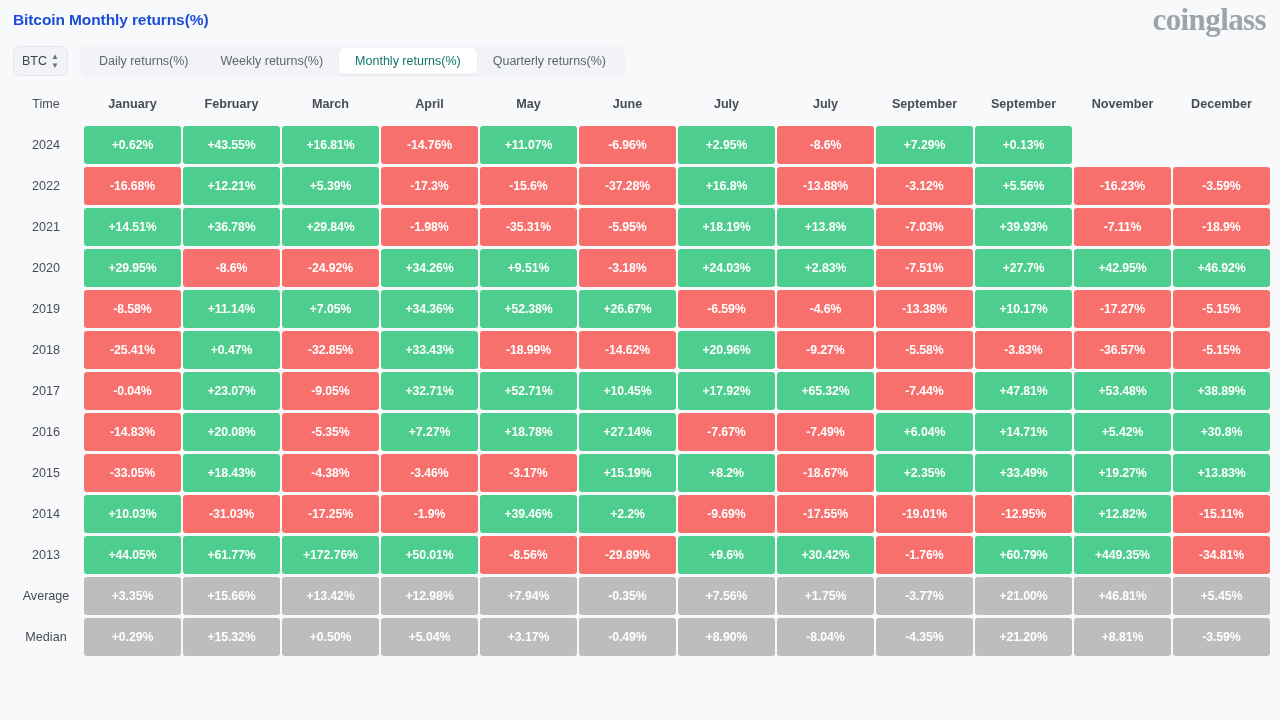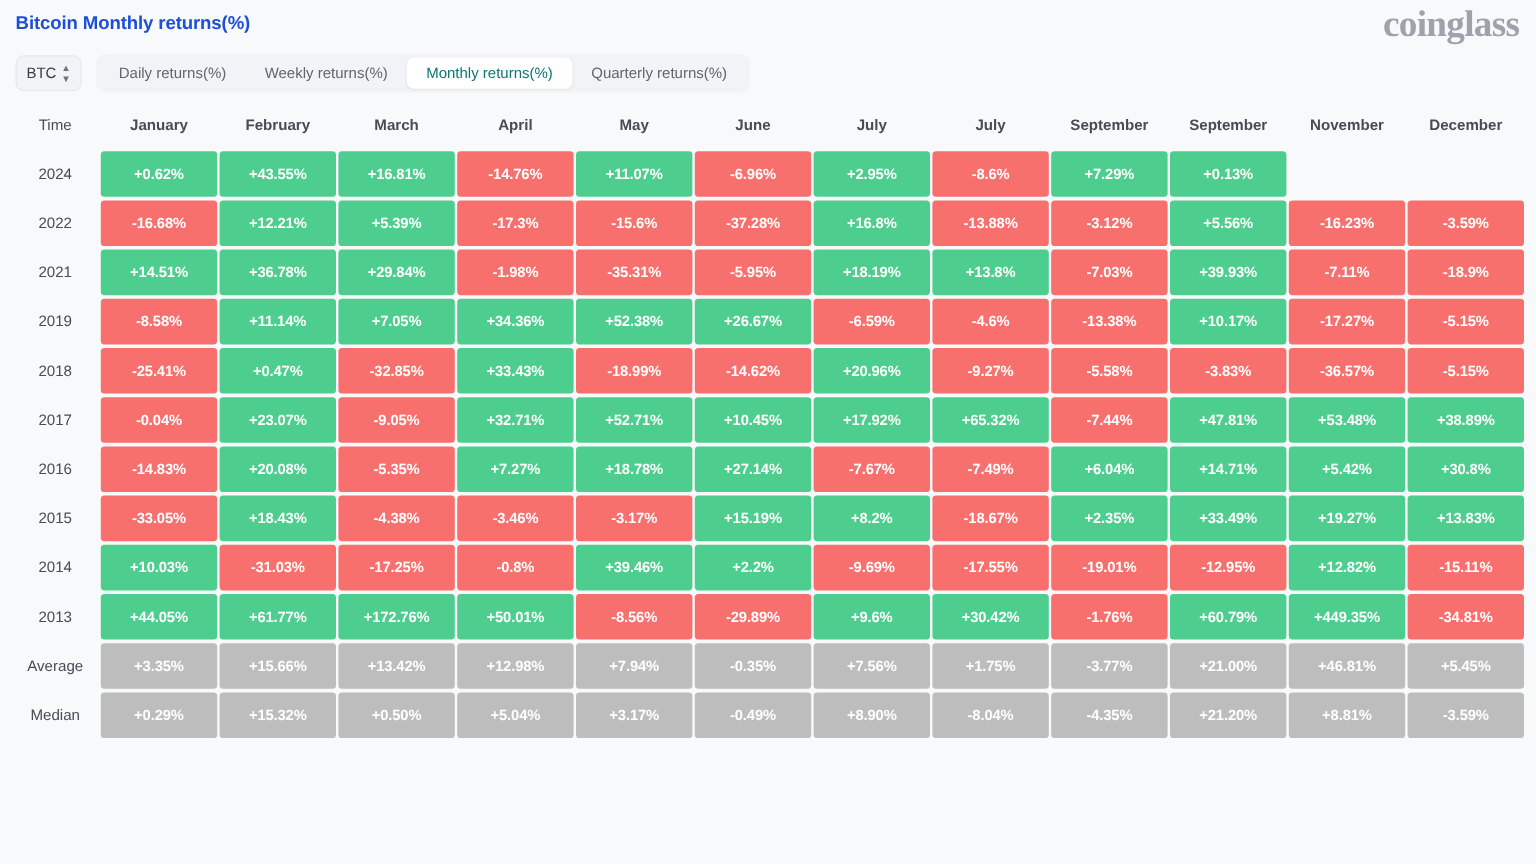--- a/index.html
+++ b/index.html
@@ -224,20 +224,35 @@
             <td class="cell neg">-35.31%</td>
             <td class="cell neg">-5.95%</td>
             <td class="cell pos">+18.19%</td>
             <td class="cell pos">+13.8%</td>
             <td class="cell neg">-7.03%</td>
             <td class="cell pos">+39.93%</td>
             <td class="cell neg">-7.11%</td>
             <td class="cell neg">-18.9%</td>
           </tr>
           <tr>
+            <th class="rowlabel">2020</th>
+            <td class="cell pos">+29.95%</td>
+            <td class="cell neg">-8.6%</td>
+            <td class="cell neg">-24.92%</td>
+            <td class="cell pos">+34.26%</td>
+            <td class="cell pos">+9.51%</td>
+            <td class="cell neg">-3.18%</td>
+            <td class="cell pos">+24.03%</td>
+            <td class="cell pos">+2.83%</td>
+            <td class="cell neg">-7.51%</td>
+            <td class="cell pos">+27.7%</td>
+            <td class="cell pos">+42.95%</td>
+            <td class="cell pos">+46.92%</td>
+          </tr>
+          <tr>
             <th class="rowlabel">2019</th>
             <td class="cell neg">-8.58%</td>
             <td class="cell pos">+11.14%</td>
             <td class="cell pos">+7.05%</td>
             <td class="cell pos">+34.36%</td>
             <td class="cell pos">+52.38%</td>
             <td class="cell pos">+26.67%</td>
             <td class="cell neg">-6.59%</td>
             <td class="cell neg">-4.6%</td>
             <td class="cell neg">-13.38%</td>
@@ -303,21 +318,21 @@
             <td class="cell pos">+2.35%</td>
             <td class="cell pos">+33.49%</td>
             <td class="cell pos">+19.27%</td>
             <td class="cell pos">+13.83%</td>
           </tr>
           <tr>
             <th class="rowlabel">2014</th>
             <td class="cell pos">+10.03%</td>
             <td class="cell neg">-31.03%</td>
             <td class="cell neg">-17.25%</td>
-            <td class="cell neg">-0.8%</td>
+            <td class="cell neg">-1.9%</td>
             <td class="cell pos">+39.46%</td>
             <td class="cell pos">+2.2%</td>
             <td class="cell neg">-9.69%</td>
             <td class="cell neg">-17.55%</td>
             <td class="cell neg">-19.01%</td>
             <td class="cell neg">-12.95%</td>
             <td class="cell pos">+12.82%</td>
             <td class="cell neg">-15.11%</td>
           </tr>
           <tr>

